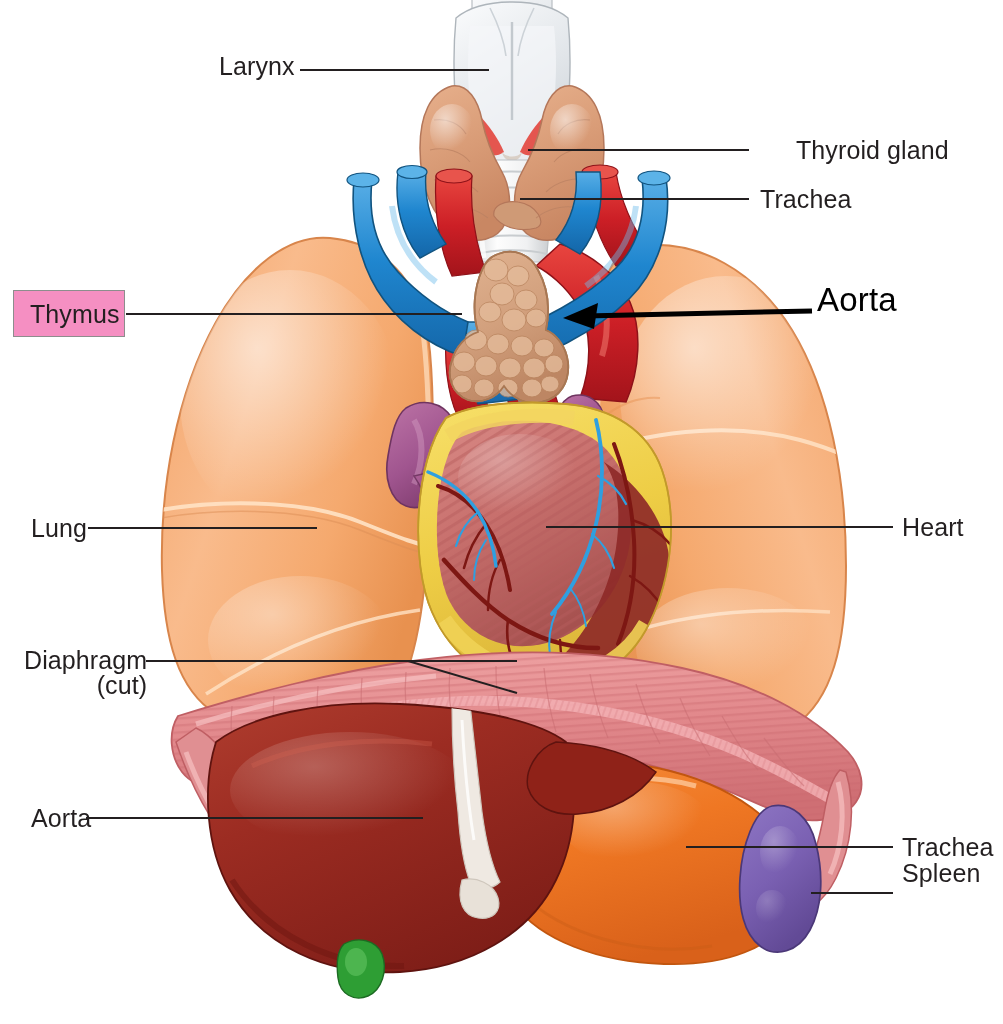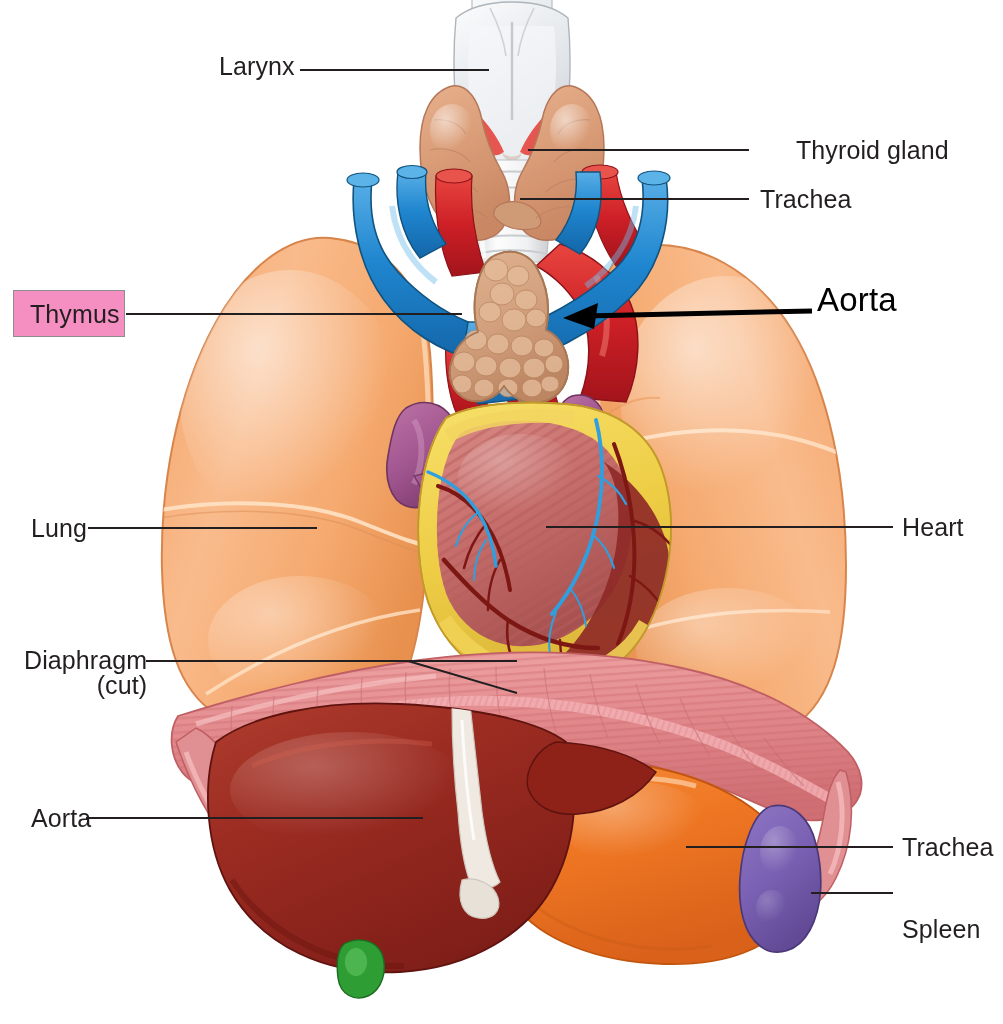--- a/index.html
+++ b/index.html
@@ -501,17 +501,17 @@
   <div class="label left" style="left:31px;top:515px;">Lung</div>
   <div class="label right" style="left:902px;top:514px;text-align:center;">Heart</div>
 
   <div class="label left two-line" style="left:24px;top:648px;">
     <span>Diaphragm</span><br>
     <span>(cut)</span>
   </div>
 
   <div class="label left" style="left:31px;top:805px;">Aorta</div>
   <div class="label right" style="left:902px;top:834px;">Trachea</div>
-  <div class="label right" style="left:902px;top:916px;">Spleen</div>
+  <div class="label right" style="left:902px;top:860px;">Spleen</div>
 
   <div class="aorta-label" style="left:817px;top:283px;">Aorta</div>
 
 </div>
 
 </body></html>

